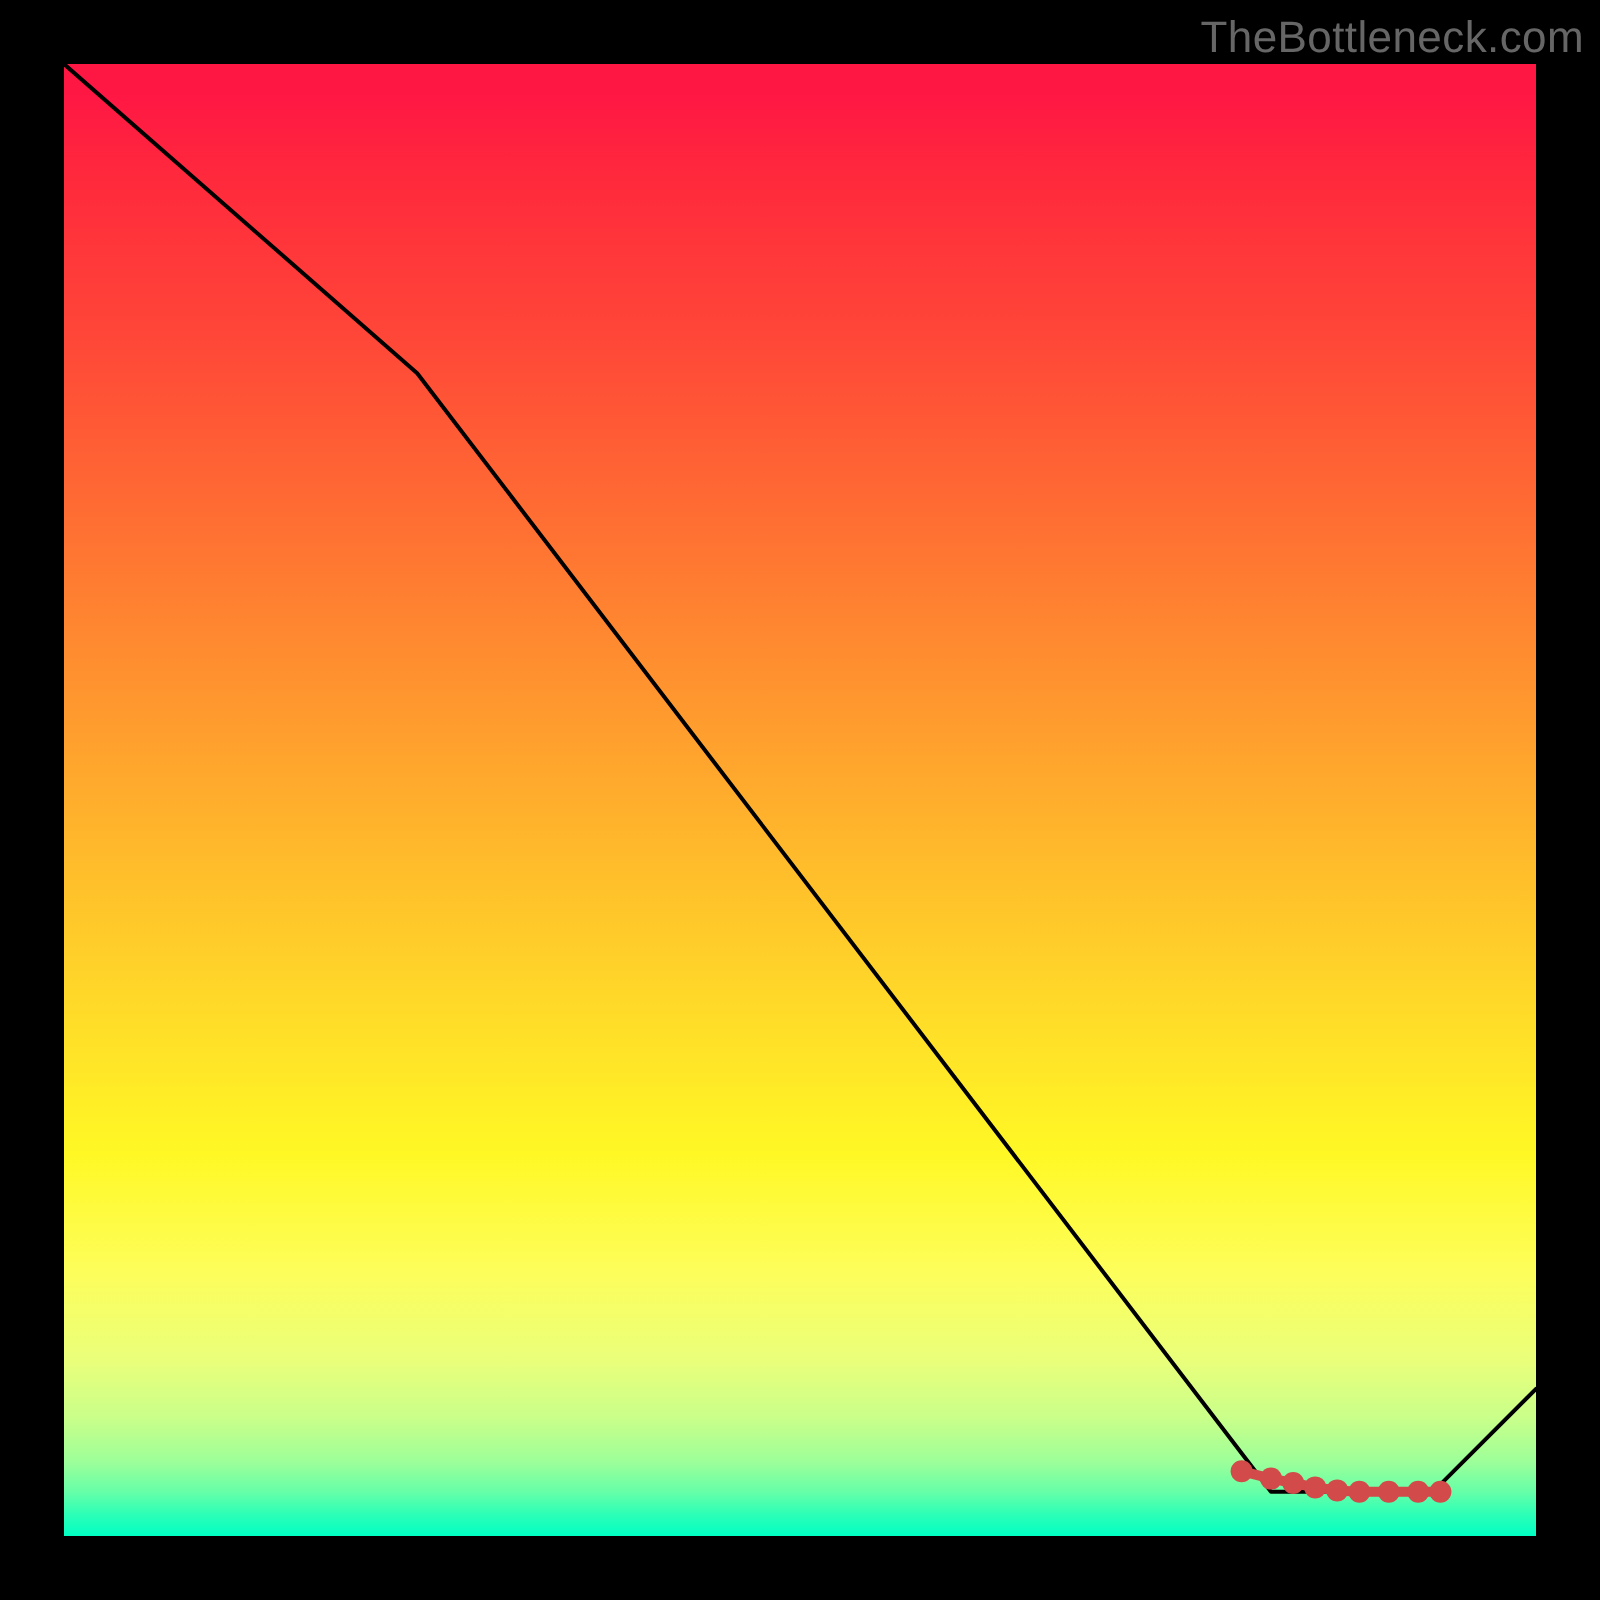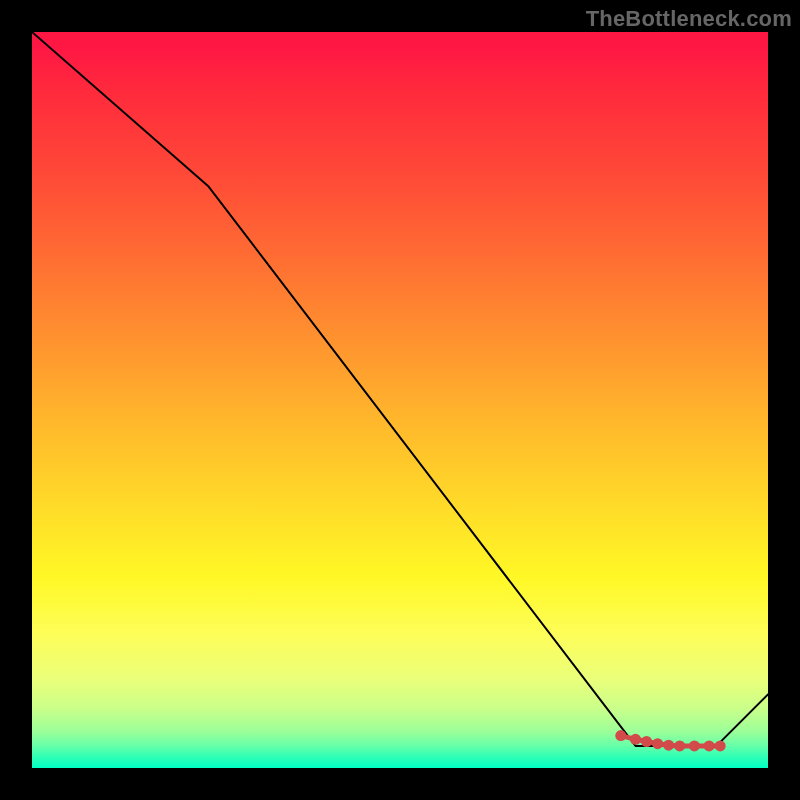--- a/index.html
+++ b/index.html
@@ -42,21 +42,21 @@
       #2effb6 98.5%,
       #00ffc4 100%
     );
   }
   .watermark {
     position: absolute;
     top: 6px;
     right: 8px;
     color: #666;
     font-size: 22px;
-    font-weight: 700;
+    font-weight: 400;
     letter-spacing: 0.2px;
   }
   svg.curve {
     position: absolute;
     left: 0;
     top: 0;
     width: 736px;
     height: 736px;
   }
 </style>

